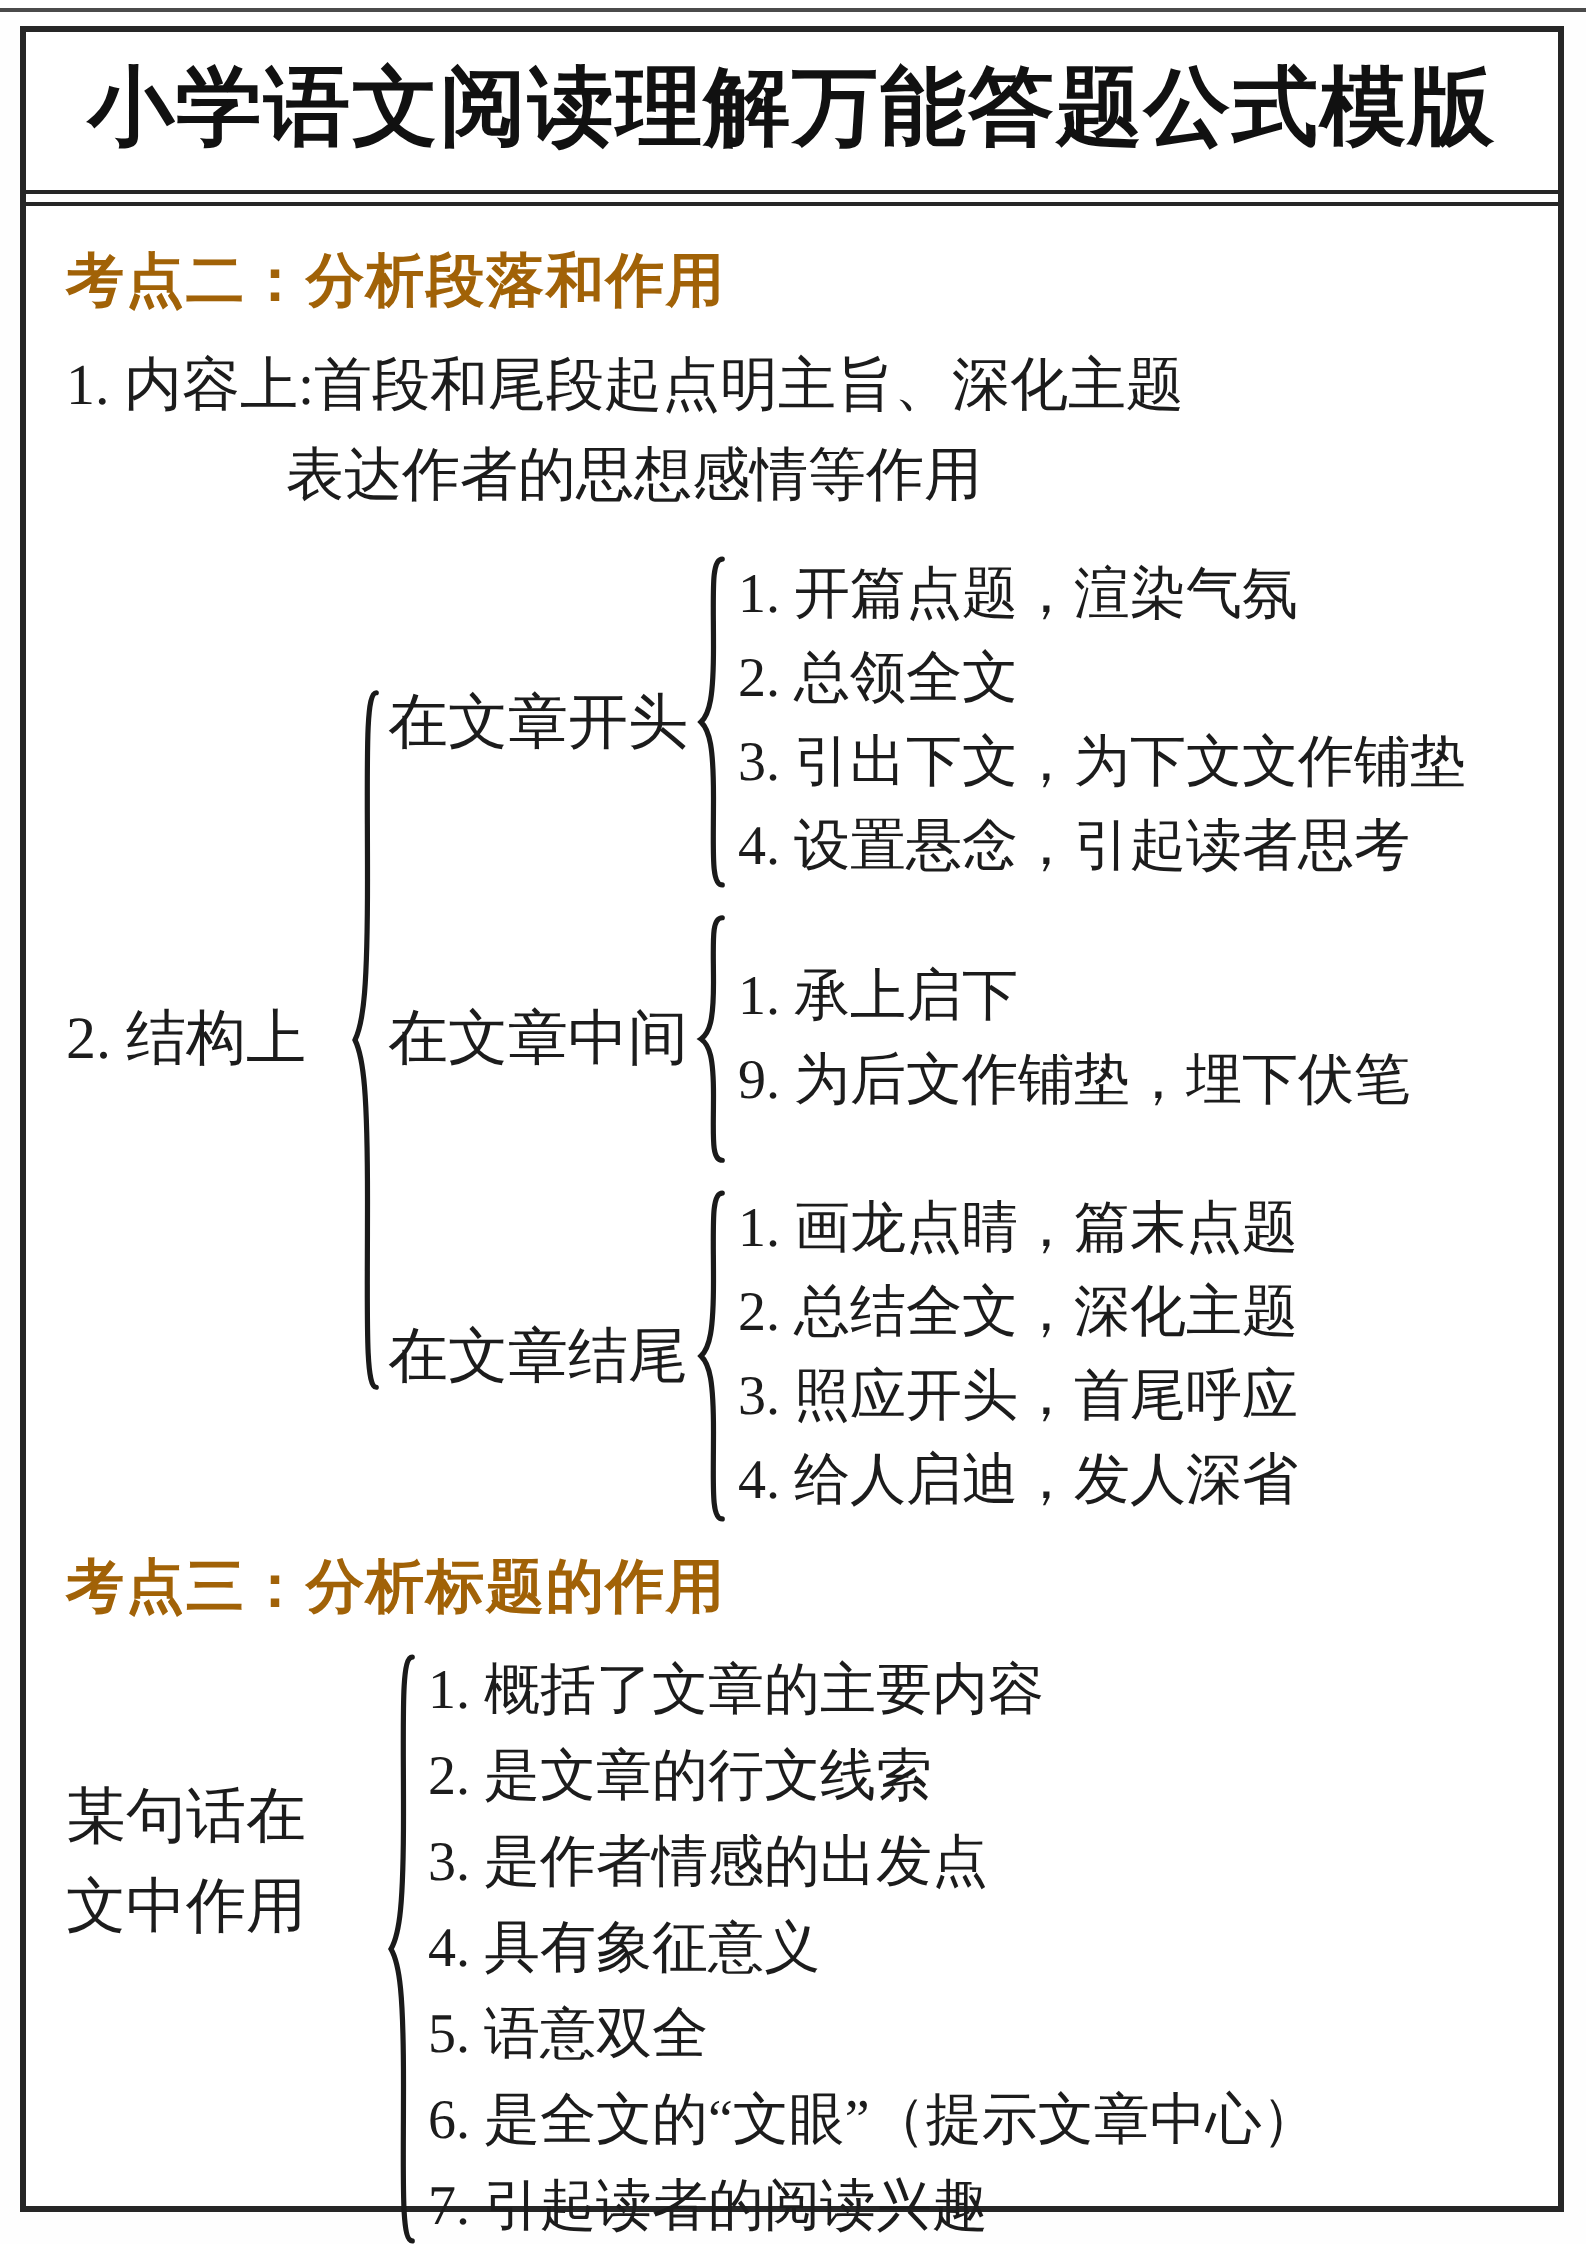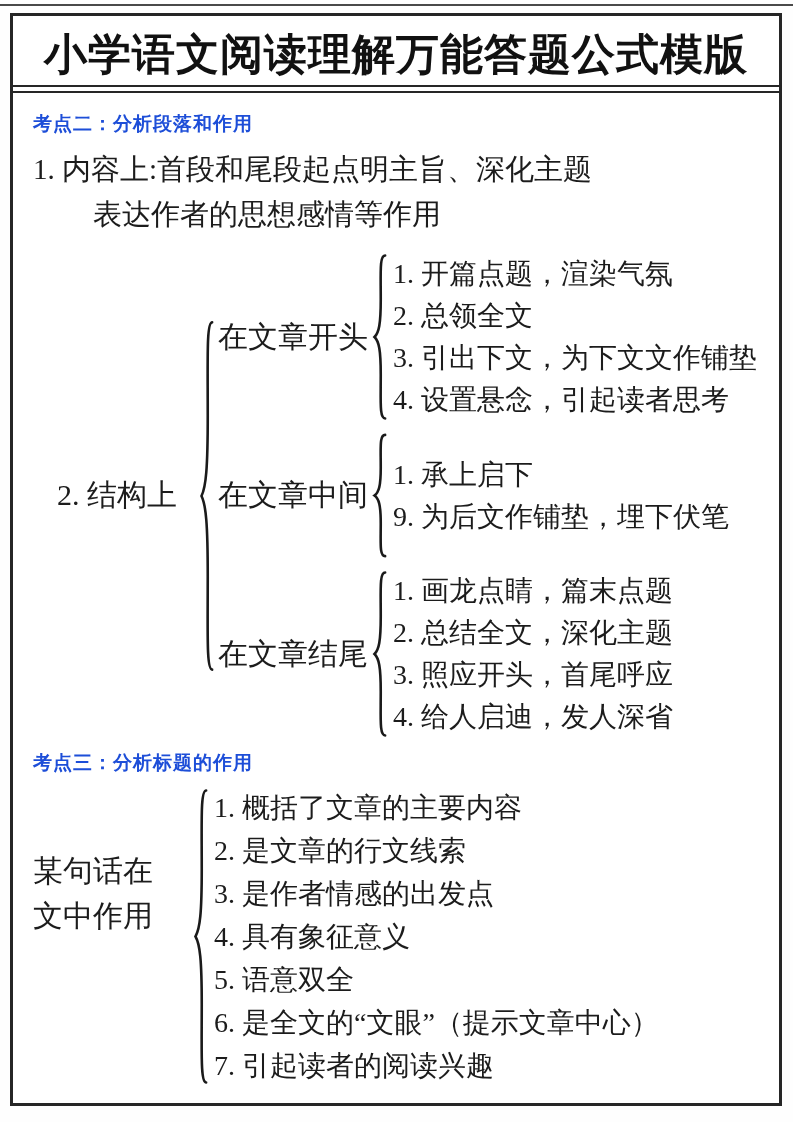--- a/index.html
+++ b/index.html
@@ -21,21 +21,21 @@
   }
   .frame {
     position: absolute;
     left: 10px; top: 13px; right: 11px; bottom: 16px;
     border: 3px solid #262626;
     background: #ffffff;
     box-sizing: border-box;
   }
   .title-bar {
     text-align: center;
-    padding: 9px 6px 2px 6px;
+    padding: 9px 6px 12px 6px;
   }
   .title-bar h1 {
     margin: 0;
     font-family: "Liberation Sans", "DejaVu Sans", sans-serif;
     font-weight: 900;
     font-size: 43px;
     letter-spacing: 1px;
     line-height: 58px;
     color: #111;
     white-space: nowrap;
@@ -45,43 +45,43 @@
     border-top: 2.5px solid #262626;
     border-bottom: 2px solid #262626;
   }
   .content {
     padding: 14px 18px 0 20px;
   }
   h2.section-heading {
     margin: 4px 0 10px 0;
     font-family: "Liberation Sans", "DejaVu Sans", sans-serif;
     font-weight: 900;
-    font-size: 19px;
+    font-size: 29px;
     letter-spacing: 1px;
-    color: #1d4ed8;
+    color: #a16207;
     white-space: nowrap;
   }
   .content-line {
     font-size: 29px;
     line-height: 45px;
     white-space: nowrap;
   }
-  .content-line.indent { margin-left: 60px; }
+  .content-line.indent { margin-left: 110px; }
 
   
   .tree {
     display: flex;
     align-items: center;
     margin: 10px 0 6px 0;
   }
   .node-label {
     font-size: 30px;
     white-space: nowrap;
   }
-  .root-label { width: 140px; flex: none; margin-left: 24px; }
+  .root-label { width: 140px; flex: none; }
   .group-label { width: 152px; flex: none; }
   .root3-label {
     width: 158px; flex: none;
     line-height: 45px;
     position: relative;
     top: -44px;
   }
   .groups { display: flex; flex-direction: column; }
   .group {
     display: flex;

